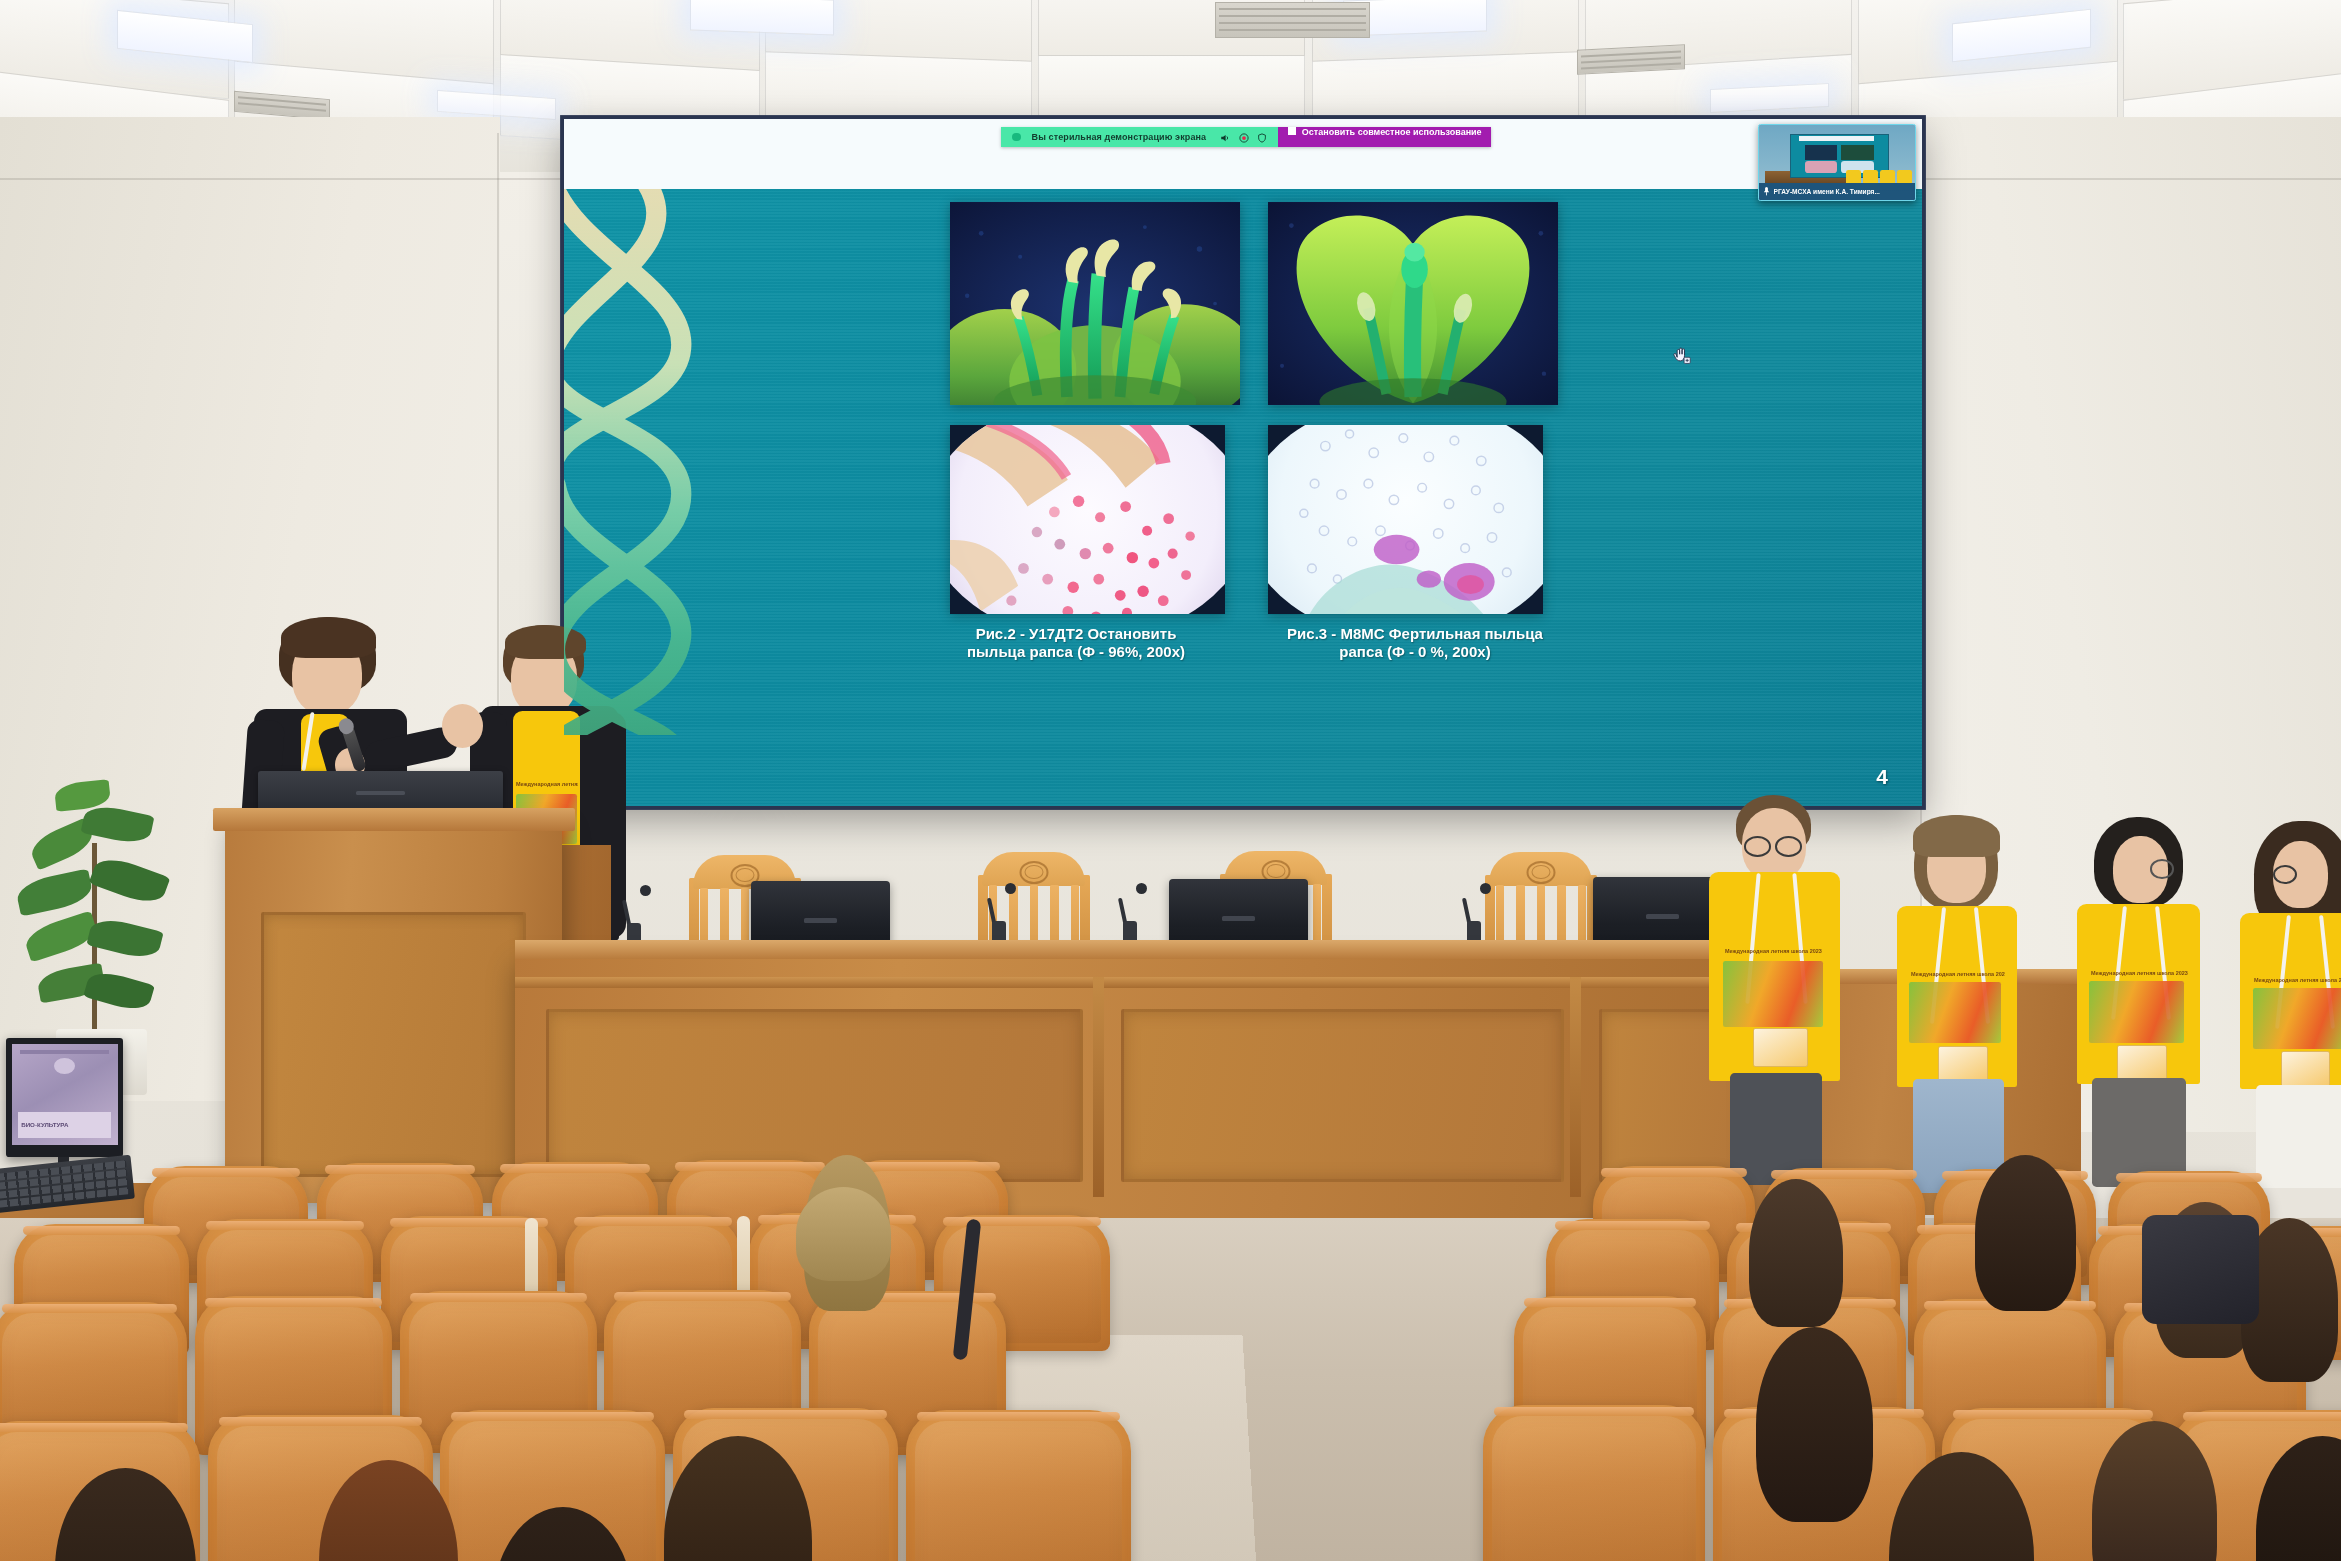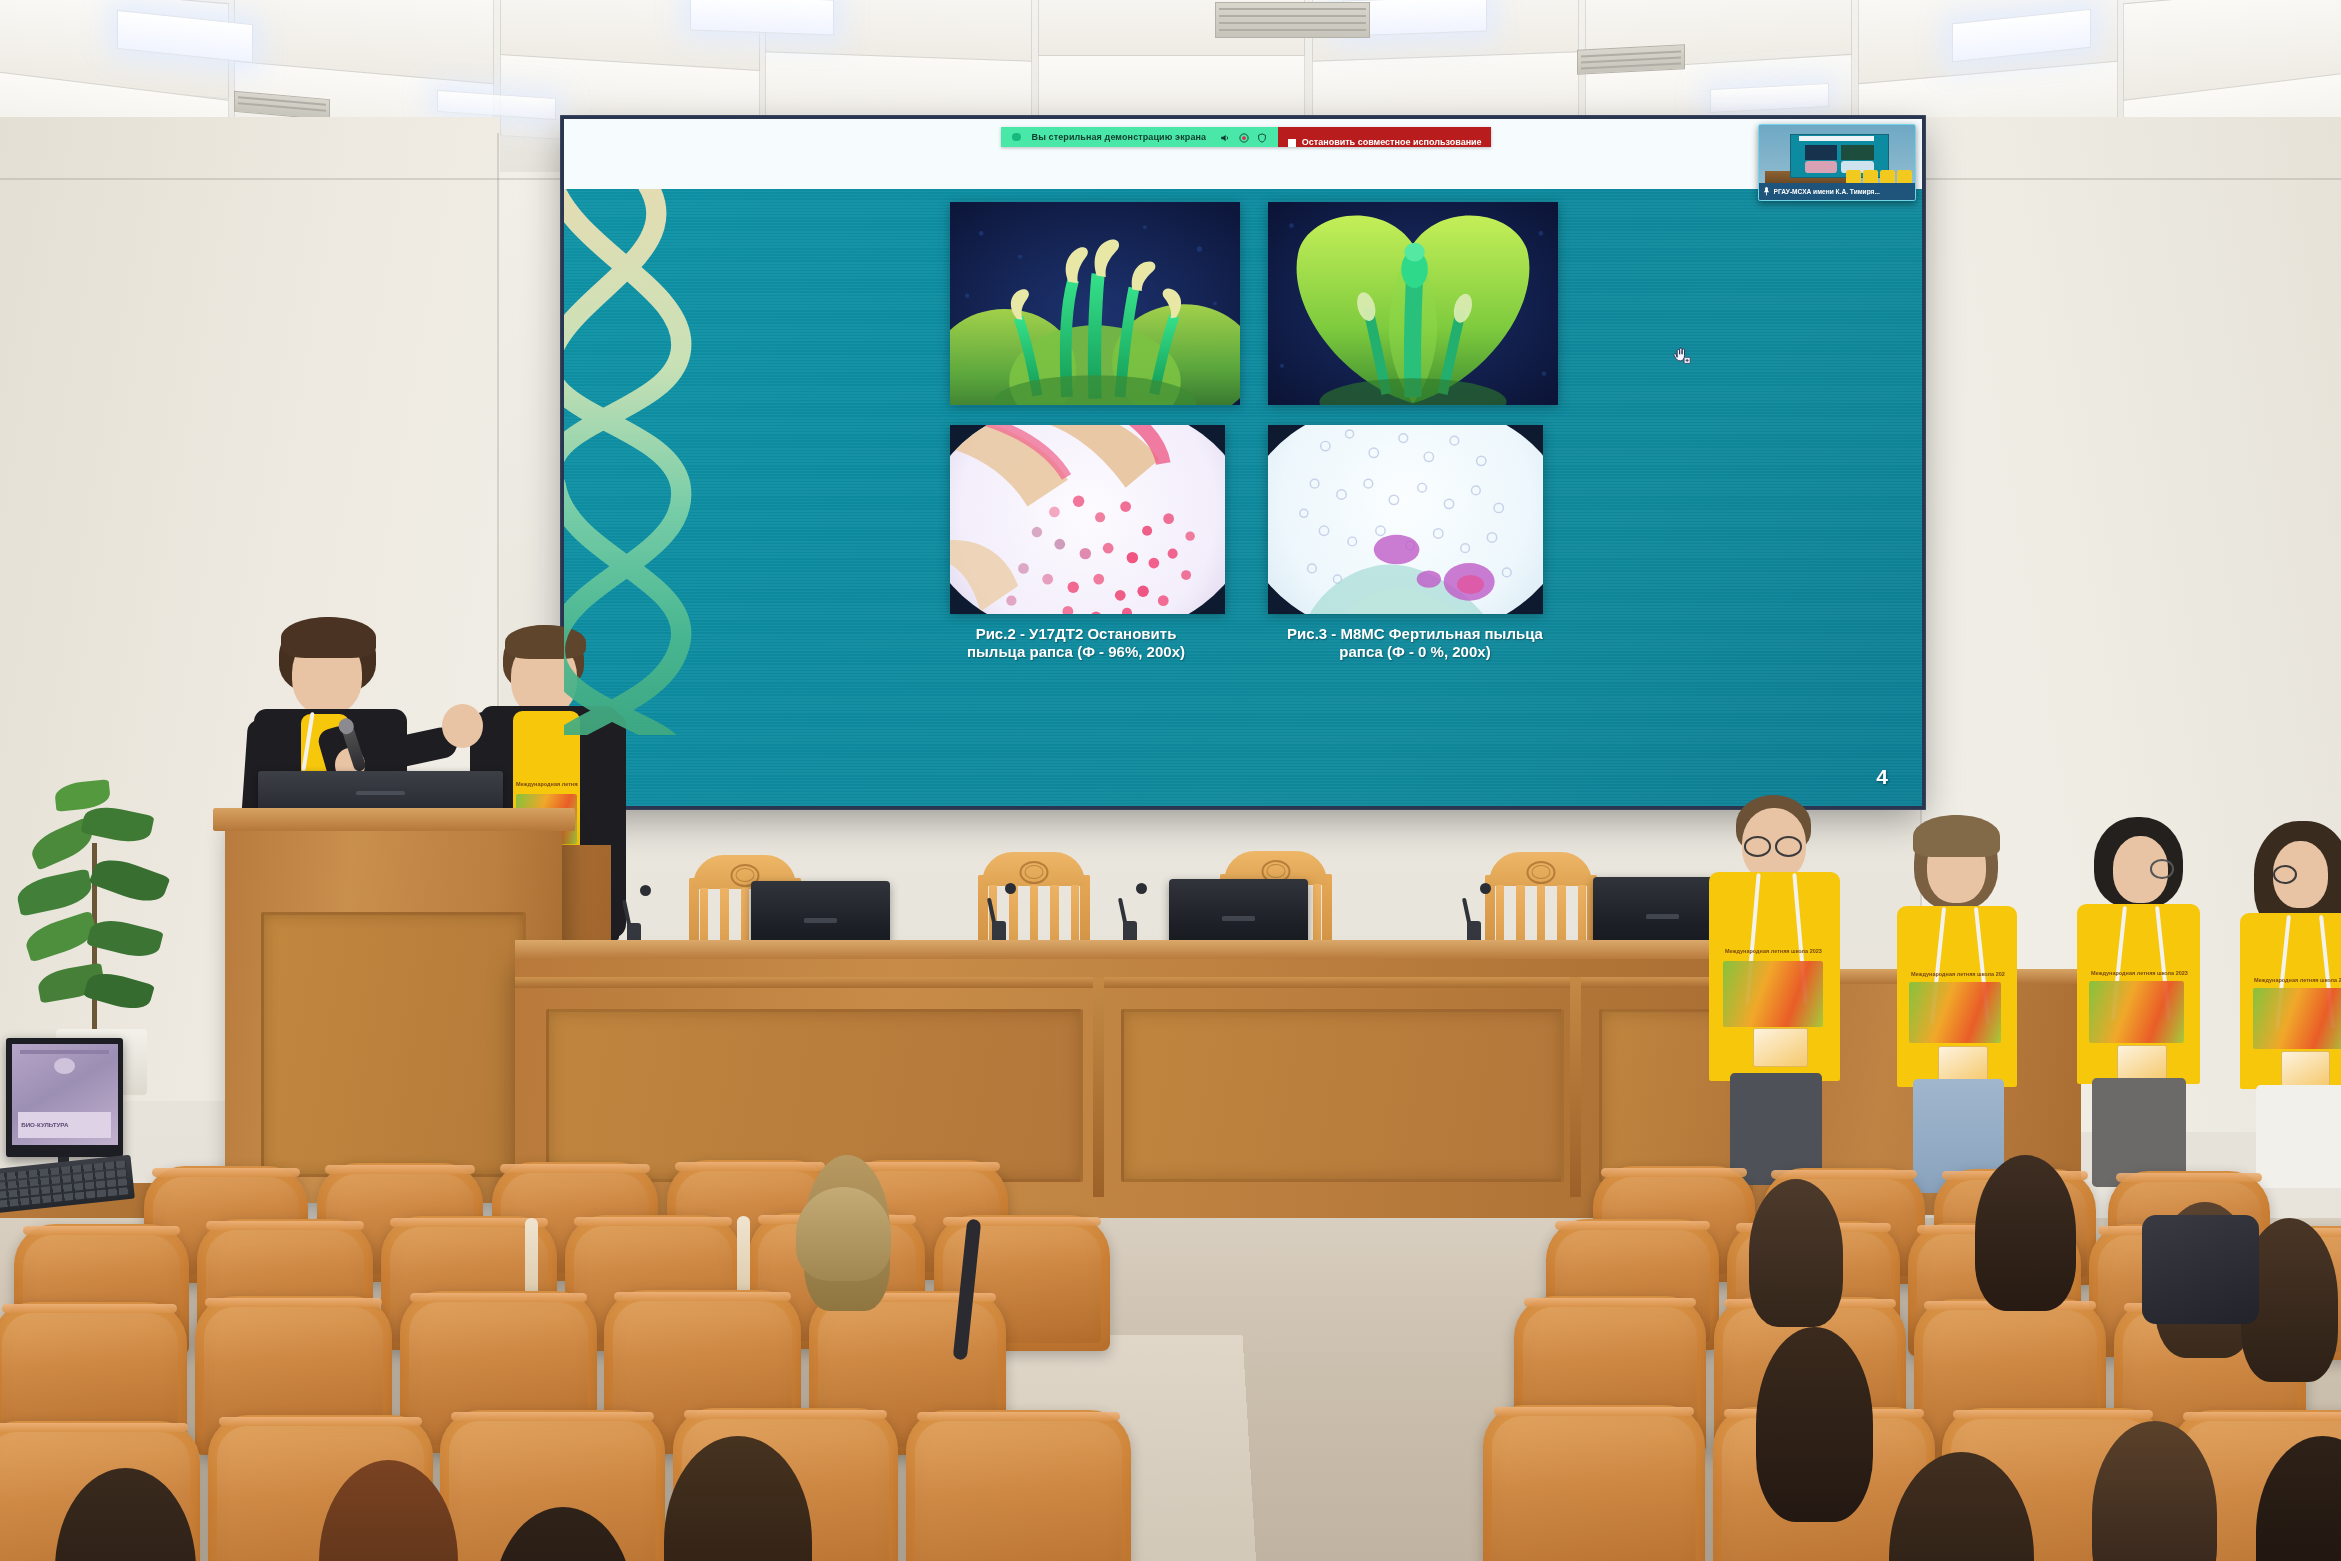--- a/index.html
+++ b/index.html
@@ -42,21 +42,21 @@
       linear-gradient(135deg,#0f93a6 0%,#0d8ba0 35%,#10899c 70%,#0c7f95 100%);}
 
   
   .sharebar{position:absolute;left:437px;top:7.8px;height:20px;display:flex;align-items:stretch;
     z-index:9;box-shadow:0 0.8px 3.1px rgba(0,0,0,.25);}
   .sb-green{display:flex;align-items:center;gap:11px;background:#49e7a8;padding:0 11px;}
   .sb-dot{width:8.6px;height:8.6px;border-radius:50%;background:#18b97e;}
   .sb-text{font-size:9px;color:#123d2e;font-weight:700;letter-spacing:0.1px;white-space:nowrap;}
   .sb-ico{display:flex;align-items:center;gap:8.6px;margin-left:3.1px;}
   .sb-ico span{width:10px;height:10px;display:inline-block;}
-  .sb-red{display:flex;align-items:flex-end;gap:6.2px;background:#b91c1c;padding:0 9.4px;}
+  .sb-red{display:flex;align-items:flex-start;gap:6.2px;background:#a21caf;padding:0 9.4px;}
   .sb-sq{width:7.8px;height:7.8px;background:#fff;}
   .sb-rtext{font-size:9px;color:#fff;font-weight:800;white-space:nowrap;}
 
   
   .vthumb{position:absolute;right:6.2px;top:4.7px;width:156px;height:75px;z-index:10;
     border:1.6px solid #6fd6ea;border-radius:2.3px;overflow:hidden;
     background:linear-gradient(180deg,#6fa8c4 0%,#86b6cc 55%,#9ec3d4 100%);
     box-shadow:0 2.3px 7.8px rgba(0,0,0,.4);}
   .vt-scene{position:absolute;inset:0;}
   .vt-screen{position:absolute;left:20%;top:12%;width:62%;height:56%;background:#0d8ba0;

